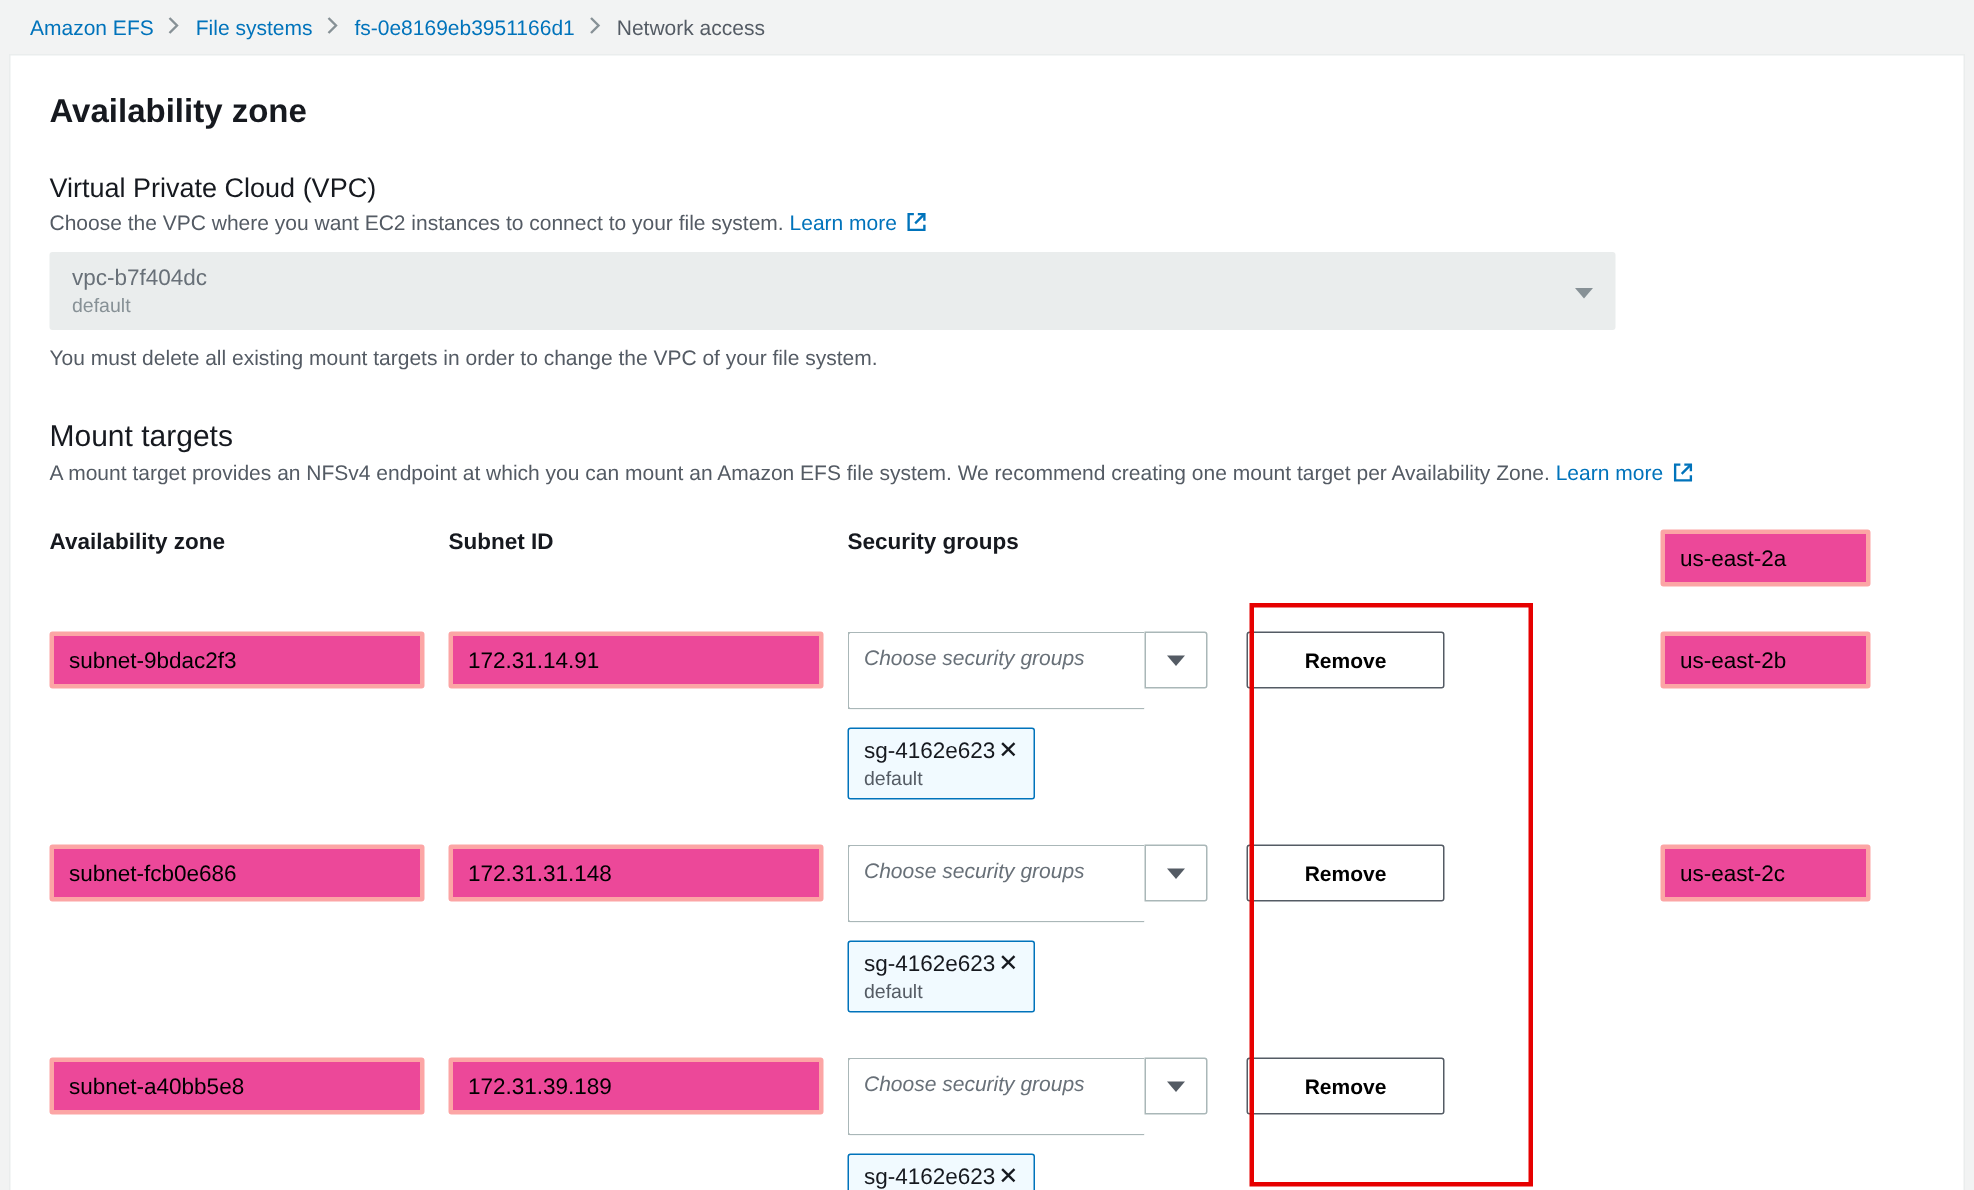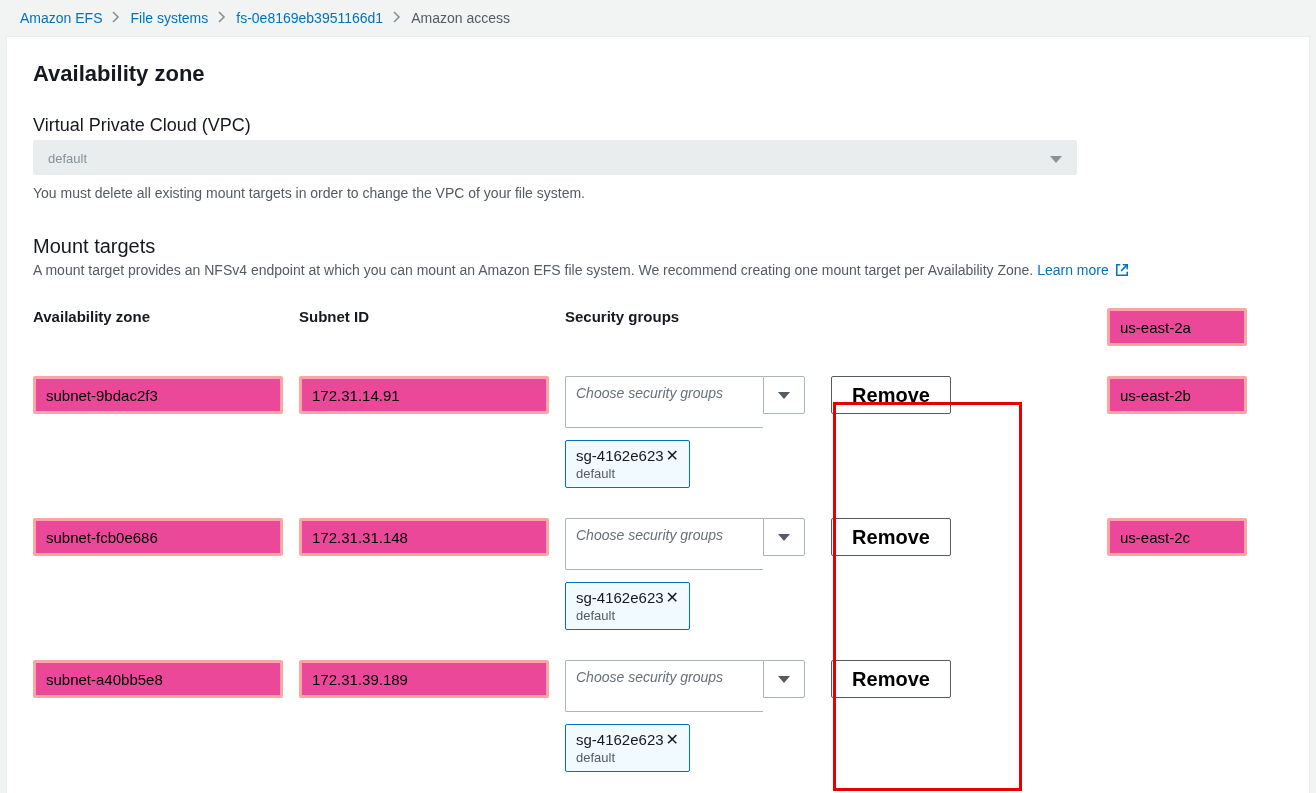--- a/index.html
+++ b/index.html
@@ -92,23 +92,23 @@
     display: flex; align-items: center; justify-content: center;
     height: 38px;
     cursor: pointer;
   }
   .remove-btn {
     border: 1px solid #545b64;
     background: #fff;
     border-radius: 2px;
     height: 38px;
     font-weight: 700;
-    font-size: 20px;
+    font-size: 14px;
     cursor: pointer;
-    width: 120px;
+    width: 132px;
     text-align: center;
   }
   .sg-tag {
     margin-top: 12px;
     display: inline-flex;
     align-items: flex-start;
     background: #f1faff;
     border: 1px solid #0073bb;
     border-radius: 2px;
     padding: 6px 8px 6px 10px;
@@ -147,29 +147,41 @@
     <svg width="8" height="12" viewBox="0 0 8 12">
         <path d="M1 1 L6 6 L1 11" stroke="#879196" stroke-width="1.6" fill="none"></path>
       </svg>
   </span>
   <a href="#">fs-0e8169eb3951166d1</a>
   <span class="chev">
     <svg width="8" height="12" viewBox="0 0 8 12">
         <path d="M1 1 L6 6 L1 11" stroke="#879196" stroke-width="1.6" fill="none"></path>
       </svg>
   </span>
-  <span class="current">Amazon access</span>
+  <span class="current">Network access</span>
 </div>
 
 <div class="panel" style="position:relative;">
   <h1 class="page-title">Availability zone</h1>
 
   <div class="section-label">Virtual Private Cloud (VPC)</div>
+  <div class="section-desc">
+    <span>Choose the VPC where you want EC2 instances to connect to your file system. </span><a class="learn" href="#"><span>Learn more</span>
+      <span class="ext-icon">
+        <svg width="14" height="14" viewBox="0 0 16 16">
+            <path d="M6 2 H2 V14 H14 V10" stroke="#0073bb" stroke-width="1.8" fill="none"></path>
+            <path d="M9 2 H14 V7" stroke="#0073bb" stroke-width="1.8" fill="none"></path>
+            <path d="M14 2 L7 9" stroke="#0073bb" stroke-width="1.8" fill="none"></path>
+          </svg>
+      </span>
+    </a>
+  </div>
 
   <div class="vpc-select">
+    <div class="vpc-id">vpc-b7f404dc</div>
     <div class="vpc-name">default</div>
     <span class="caret"><span class="caret-down grey"></span></span>
   </div>
   <div class="hint">You must delete all existing mount targets in order to change the VPC of your file system.</div>
 
   <h2 class="mount-title">Mount targets</h2>
   <div class="mount-desc">
     <span>A mount target provides an NFSv4 endpoint at which you can mount an Amazon EFS file system. We recommend creating one mount target per Availability Zone. </span><a class="learn" href="#"><span>Learn more</span>
       <span class="ext-icon">
         <svg width="14" height="14" viewBox="0 0 16 16">

